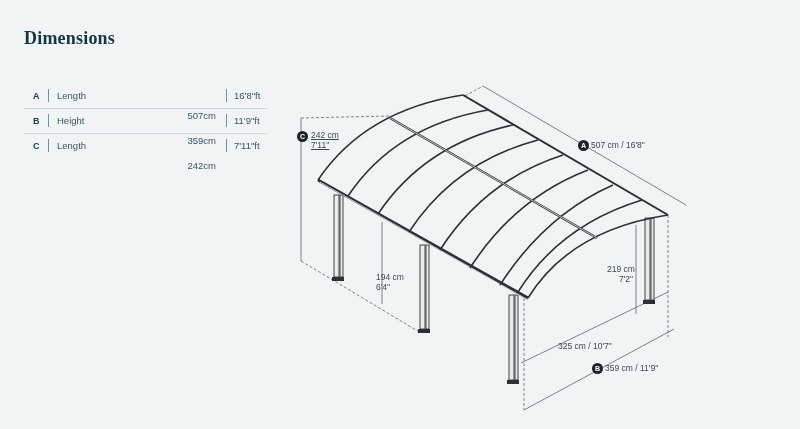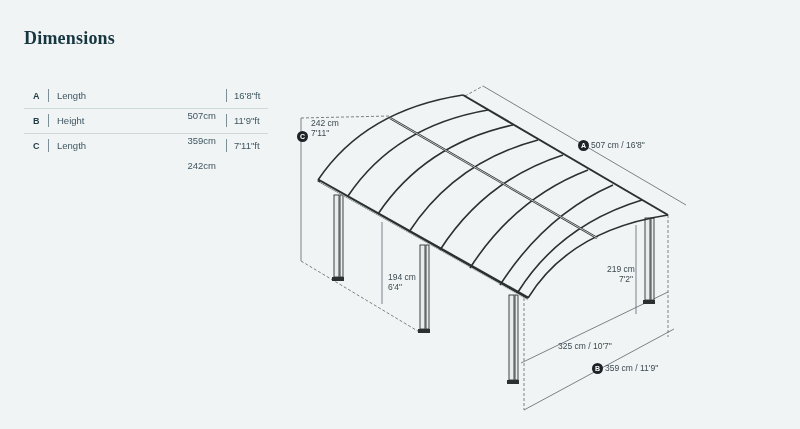--- a/index.html
+++ b/index.html
@@ -102,28 +102,28 @@
     <path d="M500,285 Q545,215 613,185" stroke-width="1.6"></path>
     <path d="M518,292 Q560,225 642,200" stroke-width="1.6"></path>
     <line x1="390" y1="118" x2="597" y2="238" stroke-width="2.2"></line>
     <line x1="390" y1="118" x2="597" y2="238" stroke="#e9ecec" stroke-width="0.8"></line>
   </g>
 </svg>
 
 <div class="lbl" style="left:297px;top:131px;">
   <span class="badge">C</span>
 </div>
-<div class="lbl" style="left:311px;top:118px;">
+<div class="lbl" style="left:311px;top:130px;text-decoration:underline;">
   <div>242 cm</div>
   <div>7'11"</div>
 </div>
 <div class="lbl" style="left:578px;top:140px;">
   <span class="badge">A</span><span>507 cm / 16'8"</span>
 </div>
-<div class="lbl" style="left:388px;top:272px;">
+<div class="lbl" style="left:376px;top:272px;">
   <div>194 cm</div>
   <div>6'4"</div>
 </div>
 <div class="lbl" style="left:607px;top:264px;text-align:right;width:26px;">
   <div>219 cm</div>
   <div>7'2"</div>
 </div>
 <div class="lbl" style="left:558px;top:341px;">325 cm / 10'7"</div>
 <div class="lbl" style="left:592px;top:363px;">
   <span class="badge">B</span><span>359 cm / 11'9"</span>

